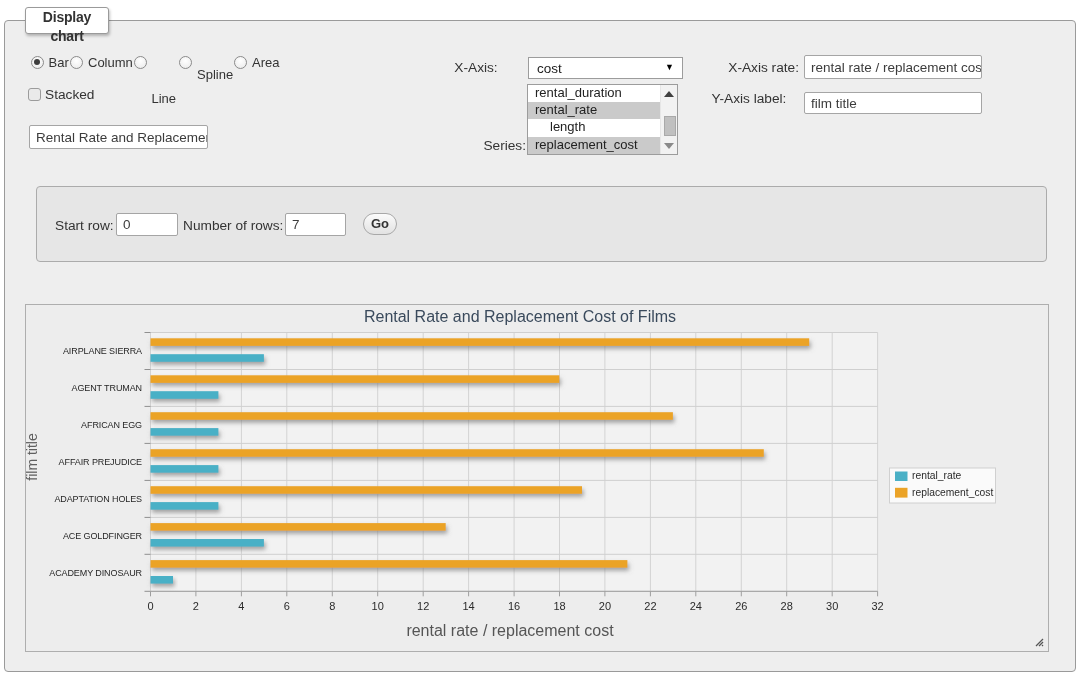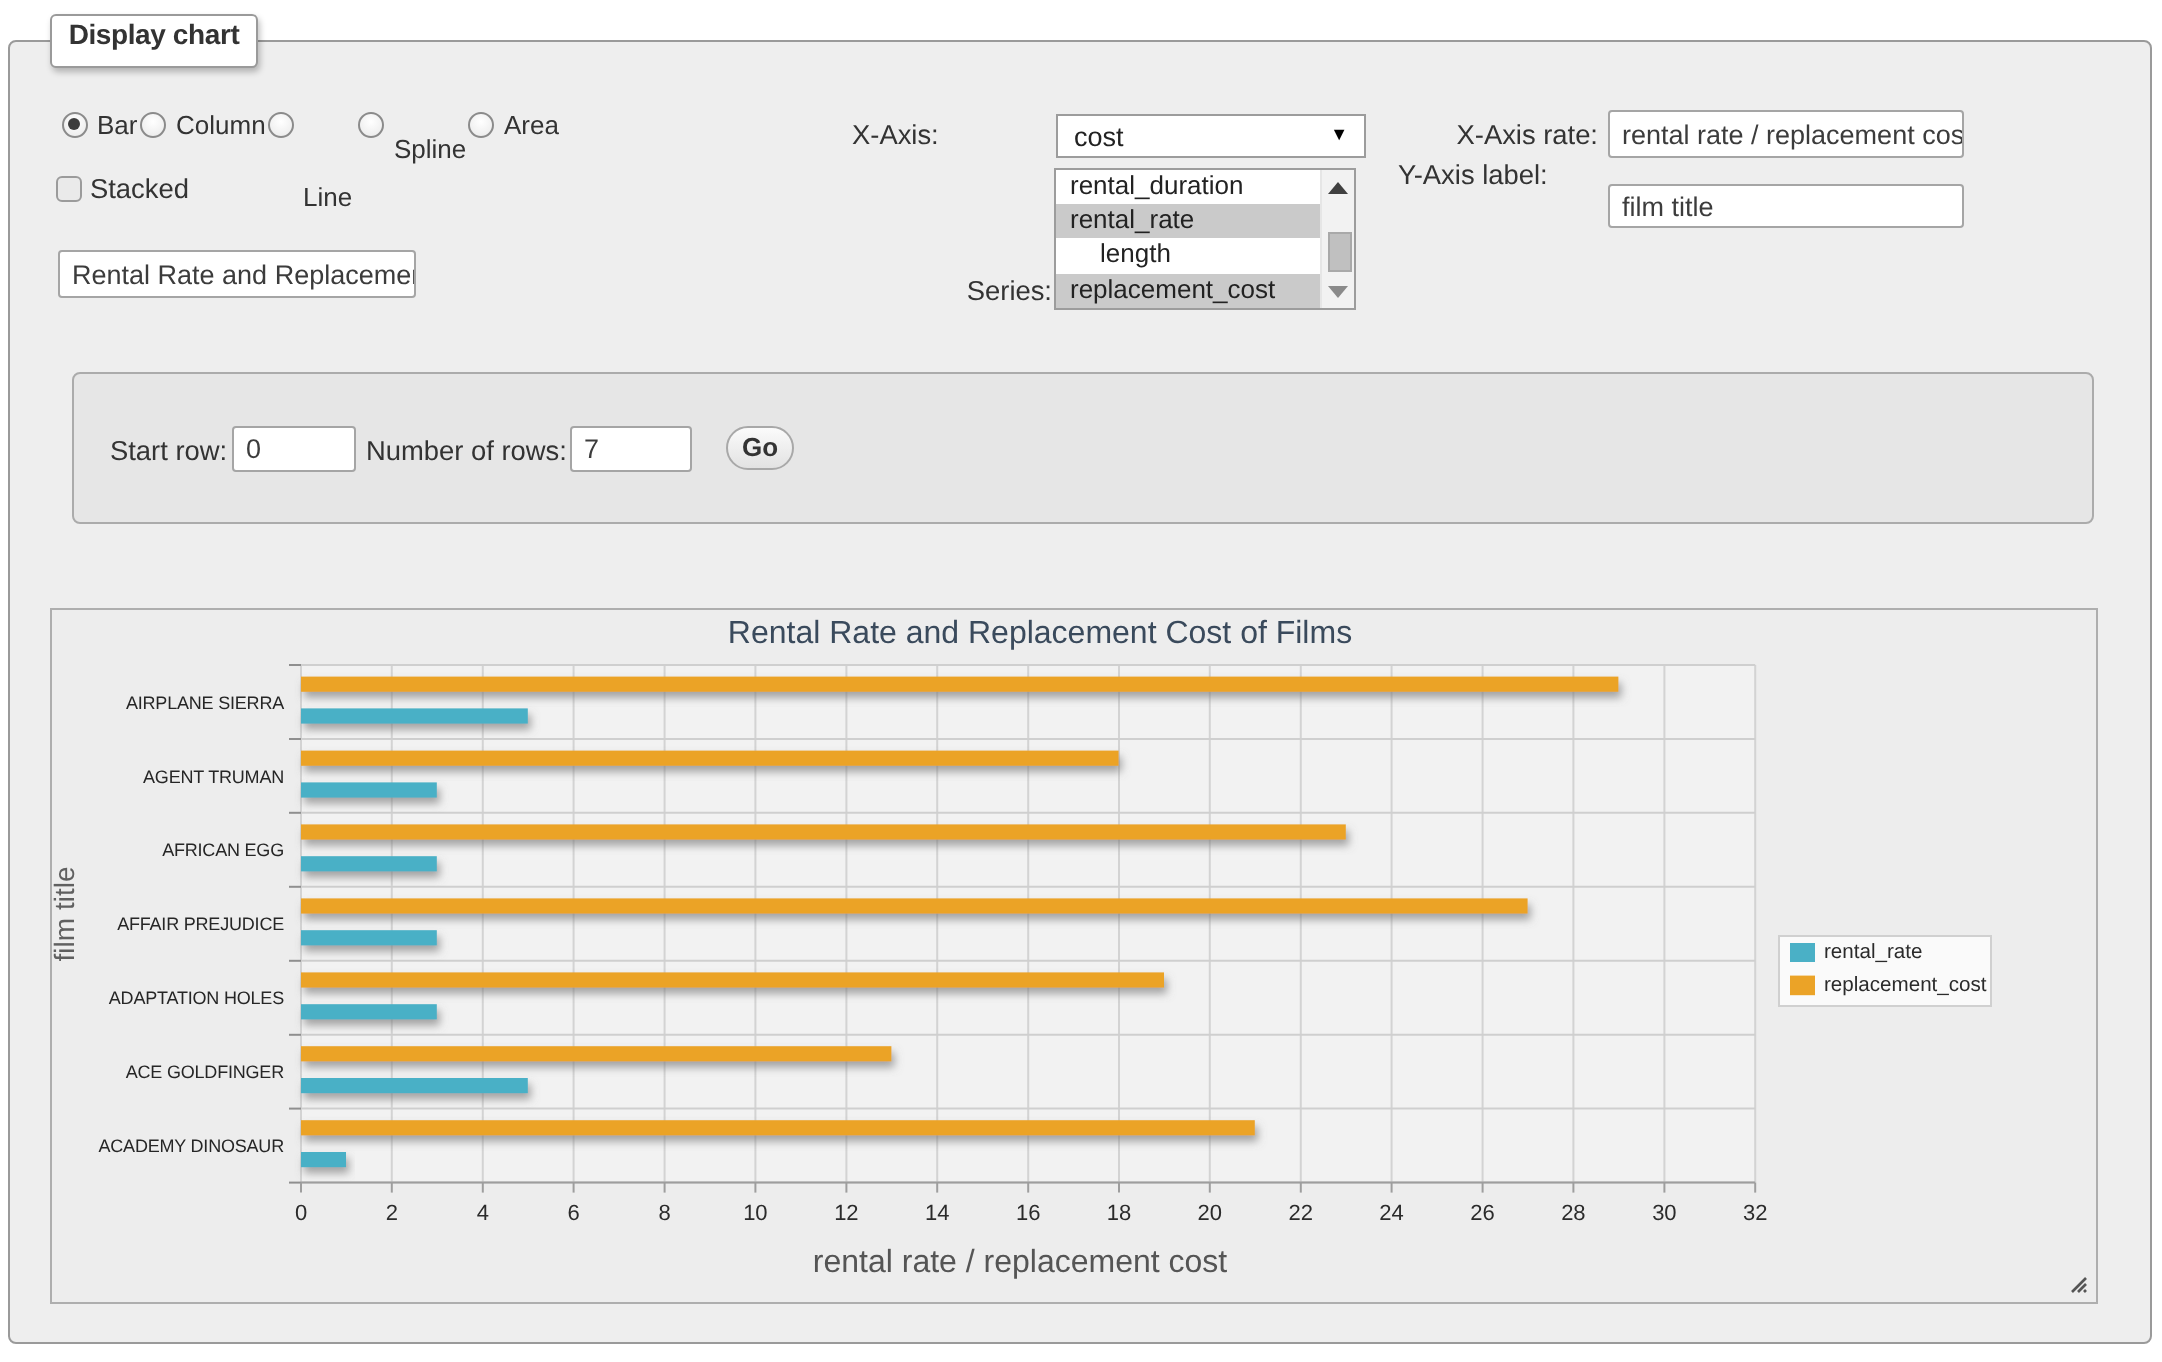--- a/index.html
+++ b/index.html
@@ -1,20 +1,20 @@
 <!DOCTYPE html>
 <html><head>
 <meta charset="utf-8">
 <style>
   * { margin:0; padding:0; box-sizing:border-box; }
   html,body { width:1081px; height:681px; background:#fff;
     font-family:"Liberation Sans",sans-serif; }
   #fs { position:absolute; left:4px; top:20px; width:1072px; height:652px;
     background:#eeeeee; border:1px solid #9a9a9a; border-radius:4px; }
-  #fslegend { position:absolute; left:25px; top:7px; width:104px; height:27px;
+  #fslegend { position:absolute; left:25px; top:7px; width:84px; height:27px;
     background:#fff; border:1px solid #9a9a9a; border-radius:3px;
     box-shadow:1px 2px 3px rgba(0,0,0,0.25);
     font-size:14px; font-weight:bold; color:#333; text-align:center; line-height:19px;
     letter-spacing:-0.2px; }
   .abs { position:absolute; }
   .lbl { font-size:13.7px; color:#333; white-space:nowrap; }
   .rlbl { font-size:13px; color:#333; white-space:nowrap; }
   .radio { width:13px; height:13px; border-radius:50%; border:1px solid #8b8b8b;
     background:radial-gradient(circle at 50% 35%, #ffffff 0%, #ececec 85%); display:inline-block; }
   .radio.on::after { content:""; display:block; width:6px; height:6px; border-radius:50%;
@@ -41,21 +41,21 @@
   <span class="rlbl" style="position:absolute;left:197px;top:67px;">Spline</span>
   <span class="radio" style="position:absolute;left:234px;top:55.5px;"></span>
   <span class="rlbl" style="position:absolute;left:252px;top:55px;">Area</span>
 </div>
 
 <div class="chk abs" style="left:28px;top:88px;"></div>
 <div class="lbl abs" style="left:45px;top:87px;">Stacked</div>
 
 <input type="text" class="abs" style="left: 29px; top: 125px; width: 179px; height: 24px;" value="Rental Rate and Replacement Cost of Films">
 
-<div class="lbl abs" style="left:426px;top:60px;width:100px;text-align:left;">X-Axis:</div>
+<div class="lbl abs" style="left:426px;top:60px;width:100px;text-align:center;">X-Axis:</div>
 <div class="abs" style="left:528px;top:57px;width:155px;height:22px;background:#fff;border:1px solid #9c9c9c;">
   <span style="position:absolute;left:8px;top:3px;font-size:13.5px;color:#222;">cost</span>
   <span style="position:absolute;right:8px;top:4px;font-size:9px;color:#000;">▼</span>
 </div>
 
 <div class="lbl abs" style="left:426px;top:138px;width:100px;text-align:right;">Series:</div>
 <div class="abs" style="left:527px;top:84px;width:151px;height:71px;background:#fff;border:1px solid #9c9c9c;overflow:hidden;">
   <div style="position:absolute;left:0;top:0;width:133px;font-size:13px;color:#222;">
     <div style="height:17.2px;padding-left:7px;">rental_duration</div>
     <div style="height:17.2px;padding-left:7px;background:#cacaca;">rental_rate</div>
@@ -64,21 +64,21 @@
   </div>
   <div style="position:absolute;right:0;top:0;width:17px;height:69px;background:#f2f2f2;border-left:1px solid #e6e6e6;">
     <div style="position:absolute;top:6px;left:3px;width:0;height:0;border-left:5px solid transparent;border-right:5px solid transparent;border-bottom:6px solid #404040;"></div>
     <div style="position:absolute;top:31px;left:2.5px;width:12px;height:20px;background:#c0c0c0;border:1px solid #a9a9a9;"></div>
     <div style="position:absolute;bottom:5px;left:3px;width:0;height:0;border-left:5px solid transparent;border-right:5px solid transparent;border-top:6px solid #8a8a8a;"></div>
   </div>
 </div>
 
 <div class="lbl abs" style="left:699px;top:60px;width:100px;text-align:right;">X-Axis rate:</div>
 <input type="text" class="abs" style="left: 804px; top: 55px; width: 178px; height: 24px;" value="rental rate / replacement cost">
-<div class="lbl abs" style="left:699px;top:80px;width:100px;text-align:left;">Y-Axis label:</div>
+<div class="lbl abs" style="left:699px;top:91px;width:100px;text-align:center;">Y-Axis label:</div>
 <input type="text" class="abs" style="left: 804px; top: 92px; width: 178px; height: 22px;" value="film title">
 
 <div class="abs" style="left:36px;top:186px;width:1011px;height:76px;background:#e6e6e6;border:1px solid #ababab;border-radius:4px;"></div>
 <div class="lbl abs" style="left:55px;top:218px;">Start row:</div>
 <input type="text" class="abs" style="left: 116px; top: 213px; width: 62px; height: 23px;" value="0">
 <div class="lbl abs" style="left:183px;top:218px;">Number of rows:</div>
 <input type="text" class="abs" style="left: 285px; top: 213px; width: 61px; height: 23px;" value="7">
 <div class="abs" style="left:363px;top:213px;width:34px;height:22px;border:1px solid #a8a8a8;border-radius:11px;
   background:linear-gradient(#fbfbfb,#e2e2e2);text-align:center;font-size:13px;font-weight:bold;color:#333;line-height:20px;">Go</div>
 

